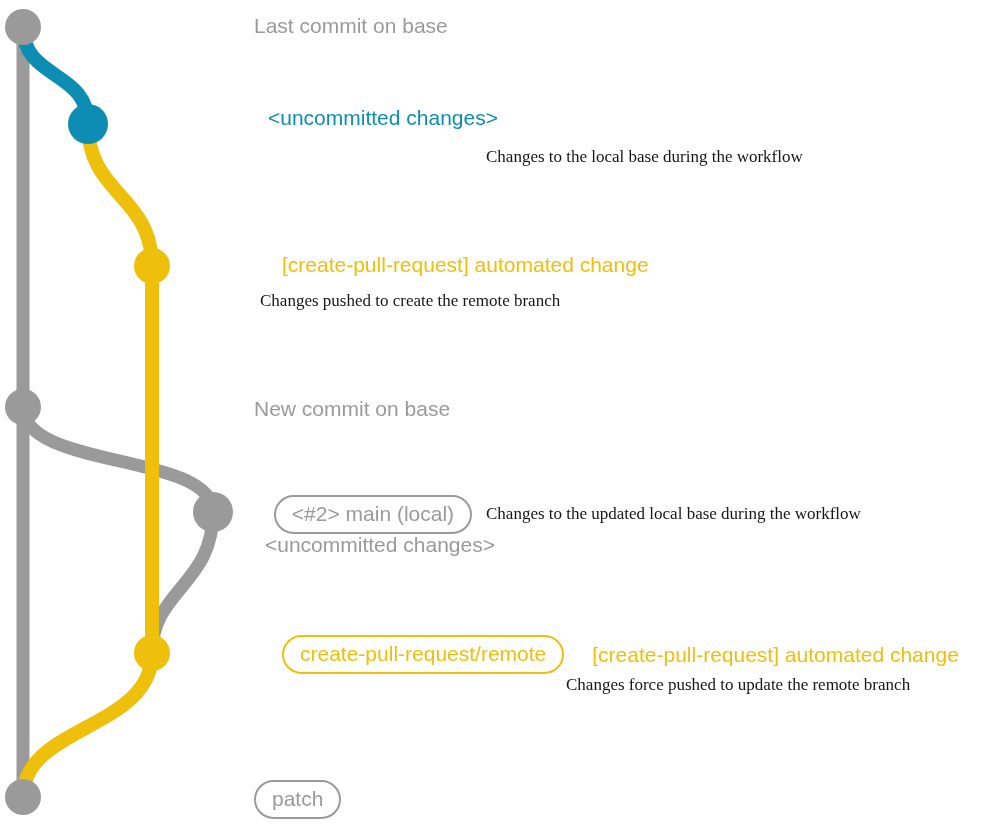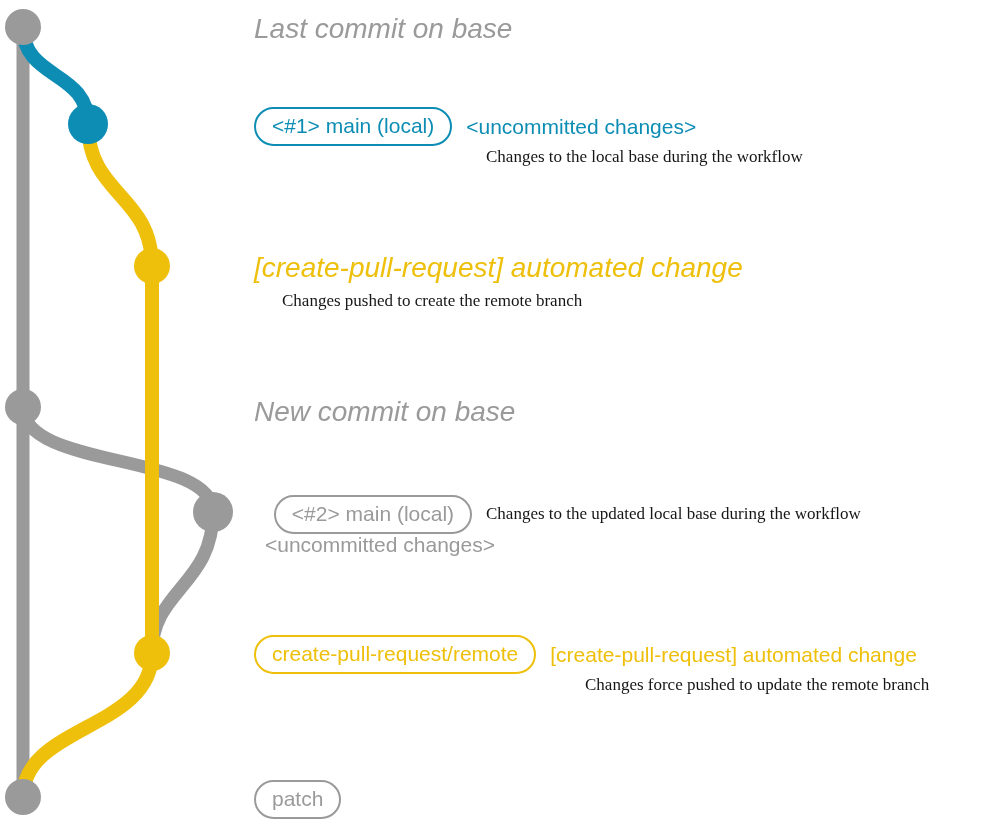--- a/index.html
+++ b/index.html
@@ -43,37 +43,36 @@
     box-sizing: border-box;
   }
 
   .commit-subject {
     font-size: 21px;
     line-height: 1;
     margin-left: 14px;
   }
 
   .headline-only {
-    font-size: 28px;
+    font-size: 21px;
     line-height: 1;
-    font-style: italic;
   }
 
   .desc {
     position: absolute;
     font-family: "Liberation Serif", serif;
     font-size: 17px;
     color: #161616;
     line-height: 1;
     white-space: nowrap;
   }
 
   
   .c-blue   { color: #0d8db4; }
-  .c-yellow { color: #eec00b; }
+  .c-yellow { color: #eec00b; margin-left: 28px; }
   .c-grey   { color: #9a9a9a; }
 </style>
 </head>
 <body>
 
 <svg id="graph-svg" viewBox="0 0 981 827">
 
   <path d="M 23 27 L 23 797" stroke="#9a9a9a" stroke-width="13" fill="none" stroke-linecap="round"></path>
 
   <path d="M 23 407 C 23 470, 213 452, 213 512" stroke="#9a9a9a" stroke-width="13" fill="none" stroke-linecap="round"></path>
@@ -94,41 +93,40 @@
   <circle cx="213" cy="512" r="20" fill="#9a9a9a"></circle>
   <circle cx="152" cy="653" r="18" fill="#eec00b"></circle>
   <circle cx="23" cy="797" r="18" fill="#9a9a9a"></circle>
 </svg>
 
 <div class="row" style="left:254px; top:15px;">
   <span class="headline-only c-grey">Last commit on base</span>
 </div>
 
 <div class="row" style="left:254px; top:107px;">
-  <span class="badge c-blue">&lt;#1&gt; main (local)</span>
   <span class="commit-subject c-blue">&lt;uncommitted changes&gt;</span>
 </div>
 <div class="desc" style="left:486px; top:148px;">Changes to the local base during the workflow</div>
 
 <div class="row" style="left:254px; top:254px;">
   <span class="headline-only c-yellow">[create-pull-request] automated change</span>
 </div>
-<div class="desc" style="left:282px; top:292px;text-align:right;">Changes pushed to create the remote branch</div>
+<div class="desc" style="left:260px; top:292px;text-align:right;">Changes pushed to create the remote branch</div>
 
 <div class="row" style="left:254px; top:398px;">
   <span class="headline-only c-grey">New commit on base</span>
 </div>
 
 <div class="row" style="left:251px; top:495px;flex-direction:column;">
   <span class="badge c-grey">&lt;#2&gt; main (local)</span>
   <span class="commit-subject c-grey">&lt;uncommitted changes&gt;</span>
 </div>
 <div class="desc" style="left:486px; top:505px;">Changes to the updated local base during the workflow</div>
 
 <div class="row" style="left:254px; top:635px;">
   <span class="badge c-yellow">create-pull-request/remote</span>
   <span class="commit-subject c-yellow">[create-pull-request] automated change</span>
 </div>
-<div class="desc" style="left:566px; top:676px;margin-left:19px;">Changes force pushed to update the remote branch</div>
+<div class="desc" style="left:566px; top:676px;">Changes force pushed to update the remote branch</div>
 
 <div class="row" style="left:254px; top:780px;">
   <span class="badge c-grey">patch</span>
 </div>
 
 </body></html>

